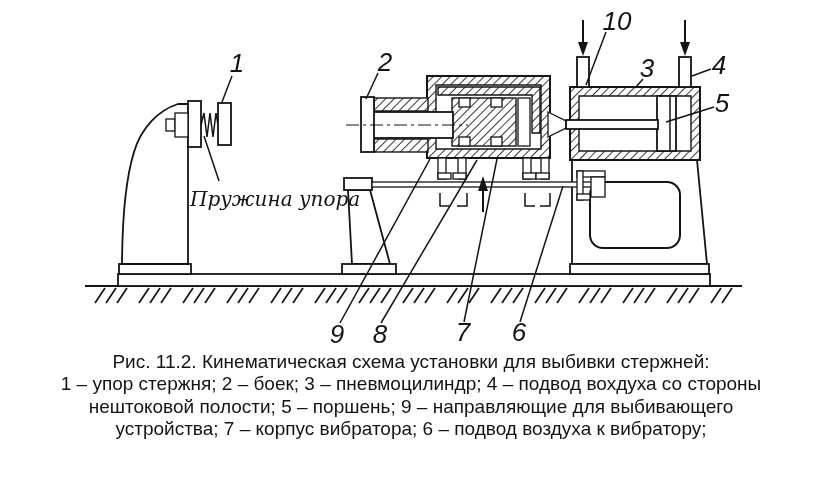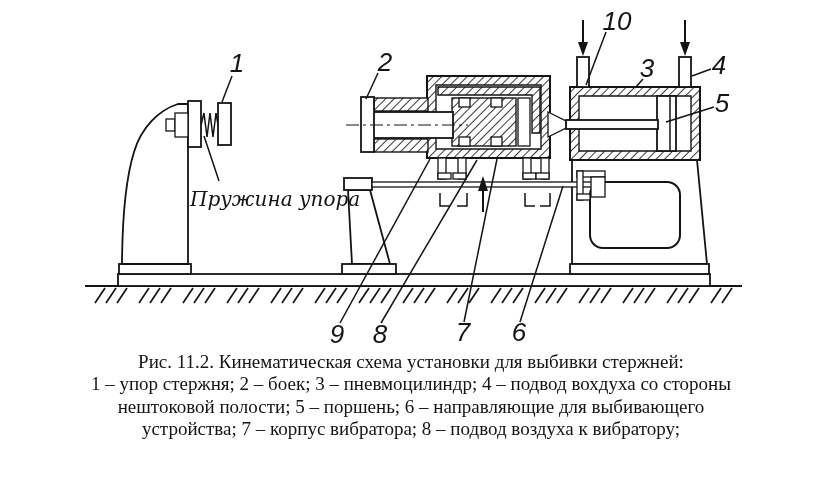--- a/index.html
+++ b/index.html
@@ -12,21 +12,21 @@
   .wh-thin{fill:#ffffff;stroke:#141414;stroke-width:1.3;}
   .hatchfill{fill:url(#hatch);stroke:#141414;stroke-width:1.4;}
   .blk{fill:#141414;stroke:none;}
   .callout{font-family:"Liberation Sans",sans-serif;font-style:italic;font-size:26px;
            fill:#141414;stroke:none;text-anchor:middle;}
   .script-note{font-family:"DejaVu Serif",serif;font-style:italic;font-size:20px;
            fill:#141414;stroke:none;}
   .centerline{stroke:#141414;stroke-width:1.1;stroke-dasharray:13 4 3 4;fill:none;}
   .ground-hatch line{stroke:#141414;stroke-width:1.7;}
   .caption{position:absolute;left:0;top:351px;width:822px;text-align:center;
-           font-size:19px;line-height:22.4px;color:#141414;font-family:Liberation Serif, serif;}
+           font-size:19px;line-height:22.4px;color:#141414;}
   .caption div{white-space:nowrap;}
 </style>
 </head>
 <body>
 
 <div class="page">
 
   <svg width="822" height="348" viewBox="0 0 822 348">
     <defs>
       <pattern id="hatch" width="6" height="6" patternUnits="userSpaceOnUse" patternTransform="rotate(45)">
@@ -199,16 +199,16 @@
       <text class="callout" x="337" y="343">9</text>
       <text class="callout" x="617" y="30">10</text>
     </g>
 
     <text class="script-note" x="190" y="206">Пружина упора</text>
   </svg>
 
   <div class="caption">
     <div>Рис. 11.2. Кинематическая схема установки для выбивки стержней:</div>
     <div>1 – упор стержня; 2 – боек; 3 – пневмоцилиндр; 4 – подвод вохдуха со стороны</div>
-    <div>нештоковой полости; 5 – поршень; 6 – направляющие для выбивающего</div>
-    <div>устройства; 7 – корпус вибратора; 8 – подвод воздуха к вибратору;</div>
+    <div>нештоковой полости; 5 – поршень; 9 – направляющие для выбивающего</div>
+    <div>устройства; 7 – корпус вибратора; 6 – подвод воздуха к вибратору;</div>
   </div>
 </div>
 
 </body></html>

